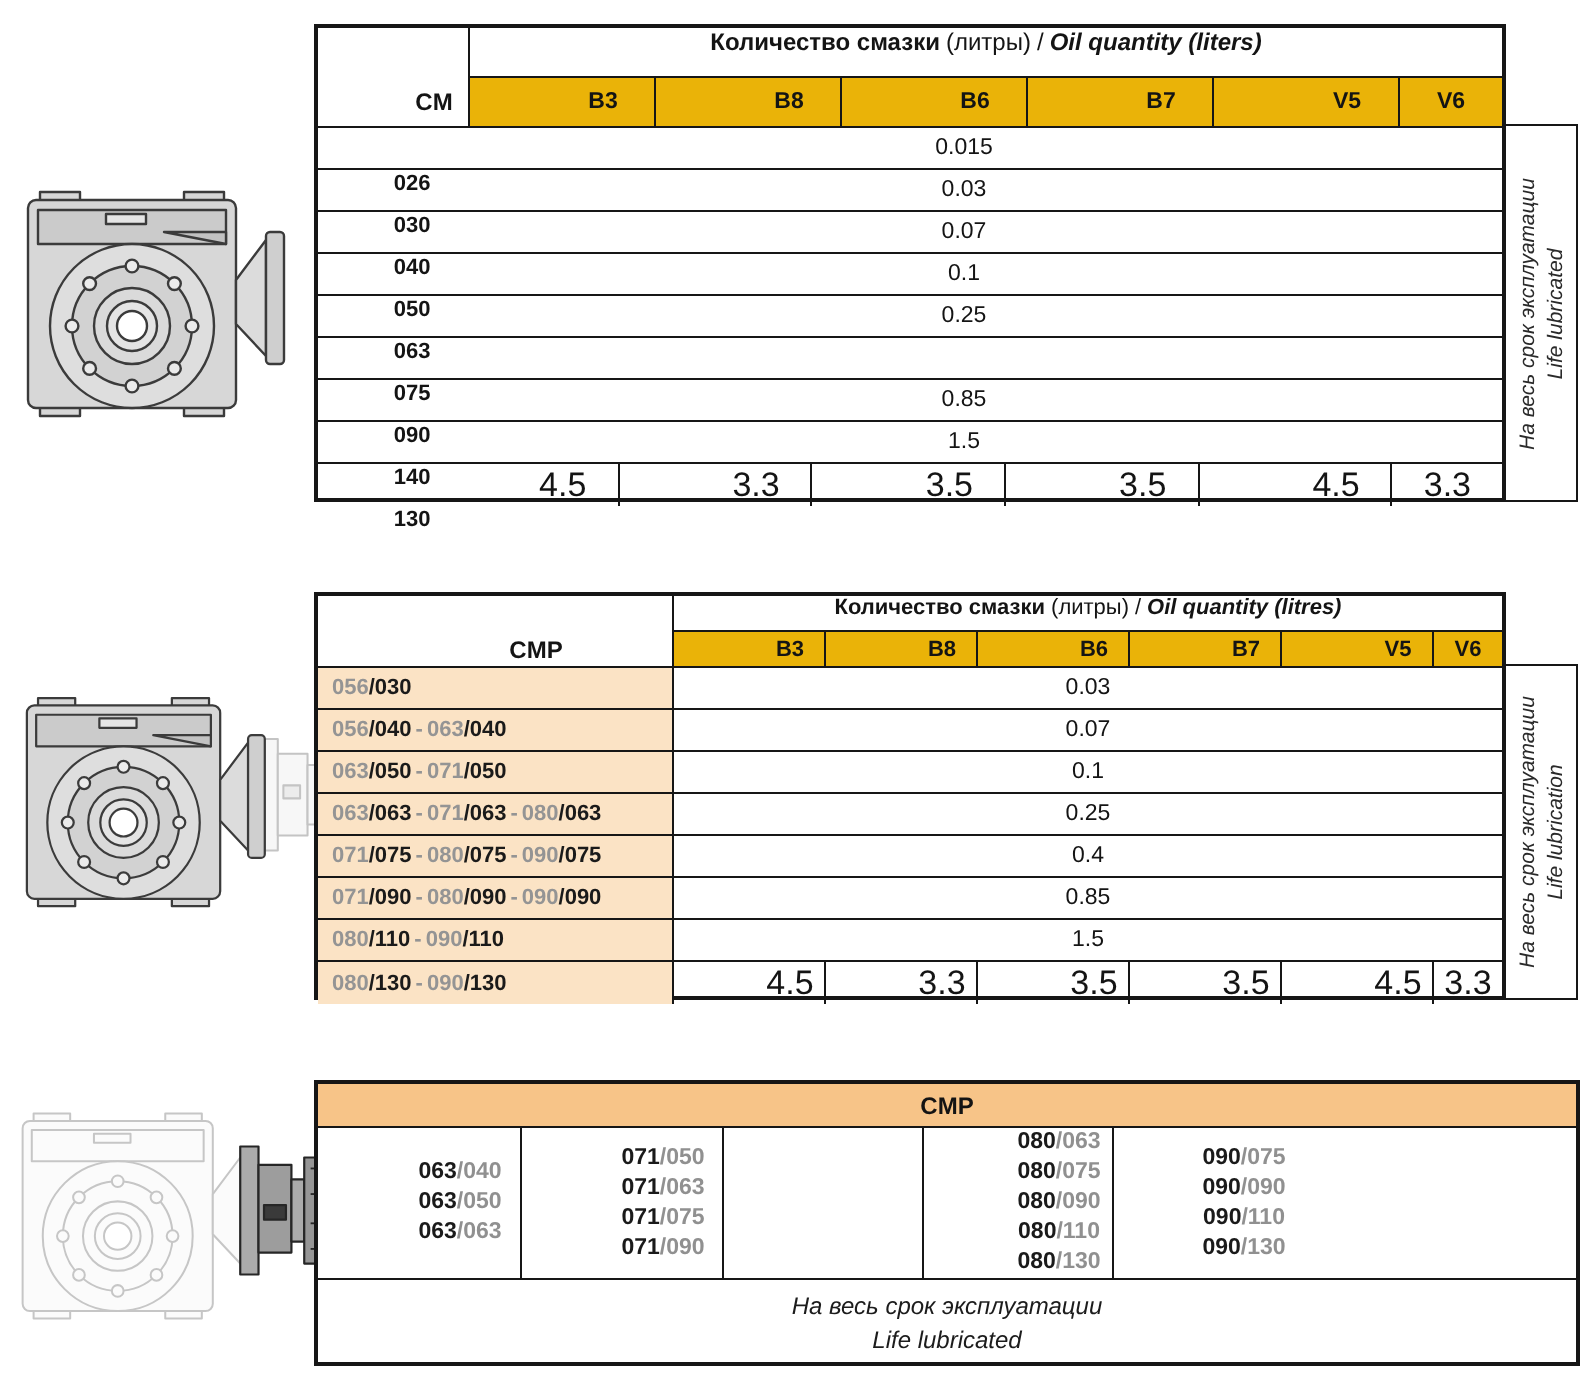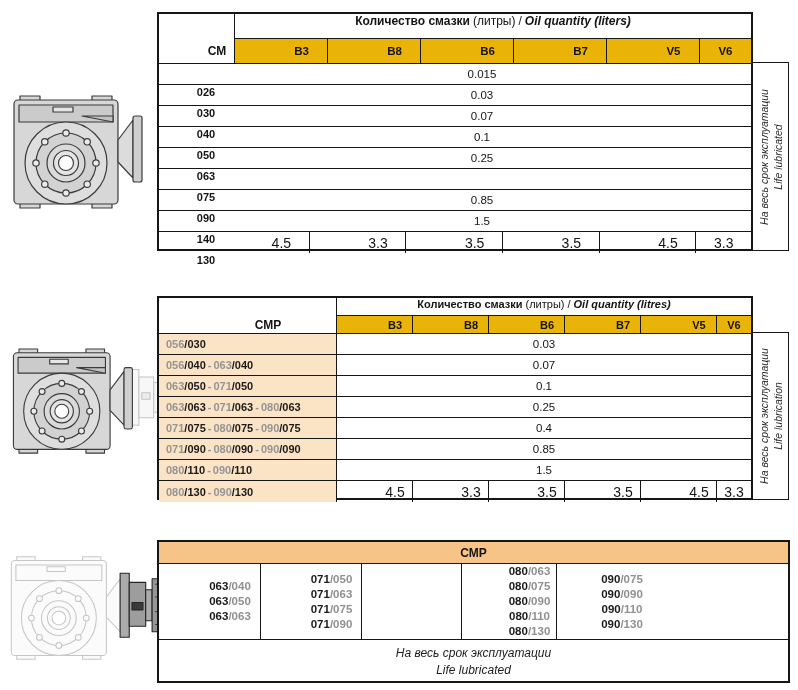--- a/index.html
+++ b/index.html
@@ -21,21 +21,21 @@
   .t1 .corner-bot{width:76px;}
   .title-cell{flex:1;display:flex;justify-content:center;white-space:pre;}
   .ti-ru{font-weight:700;font-size:12px;}
   .ti-paren{font-size:12px;margin:0 3px;}
   .ti-sep{font-size:12px;margin-right:3px;}
   .ti-en{font-weight:700;font-style:italic;font-size:12px;}
   .hcell{flex:1;background:#eab308;font-weight:700;font-size:11.5px;display:flex;align-items:center;justify-content:center;box-sizing:border-box;}
   .labcell{background:#FBE3C5;font-weight:700;display:flex;align-items:center;justify-content:center;box-sizing:border-box;}
   .t1 .labcell{width:54px;margin-top:28px;}
   .spancell{flex:1;display:flex;align-items:center;justify-content:center;box-sizing:border-box;font-size:11.5px;}
-  .vcell{flex:1;display:flex;align-items:center;justify-content:center;box-sizing:border-box;font-size:14px;text-align:right;}
+  .vcell{flex:1;display:flex;align-items:center;justify-content:center;box-sizing:border-box;font-size:17px;text-align:right;}
   
   .t2{left:157px;top:296px;width:596px;height:204px;font-size:11px;}
   .t2 .title-row{height:18px;}
   .t2 .head-row{height:18px;}
   .t2 .drow{height:21px;}
   .t2 .corner-top{width:178px;}
   .t2 .corner-bot{width:178px;}
   .t2 .ti-ru,.t2 .ti-paren,.t2 .ti-sep,.t2 .ti-en{font-size:11px;}
   .t2 .hcell{font-size:11px;}
   .t2 .labcell{width:178px;justify-content:flex-start;padding-left:7px;}

